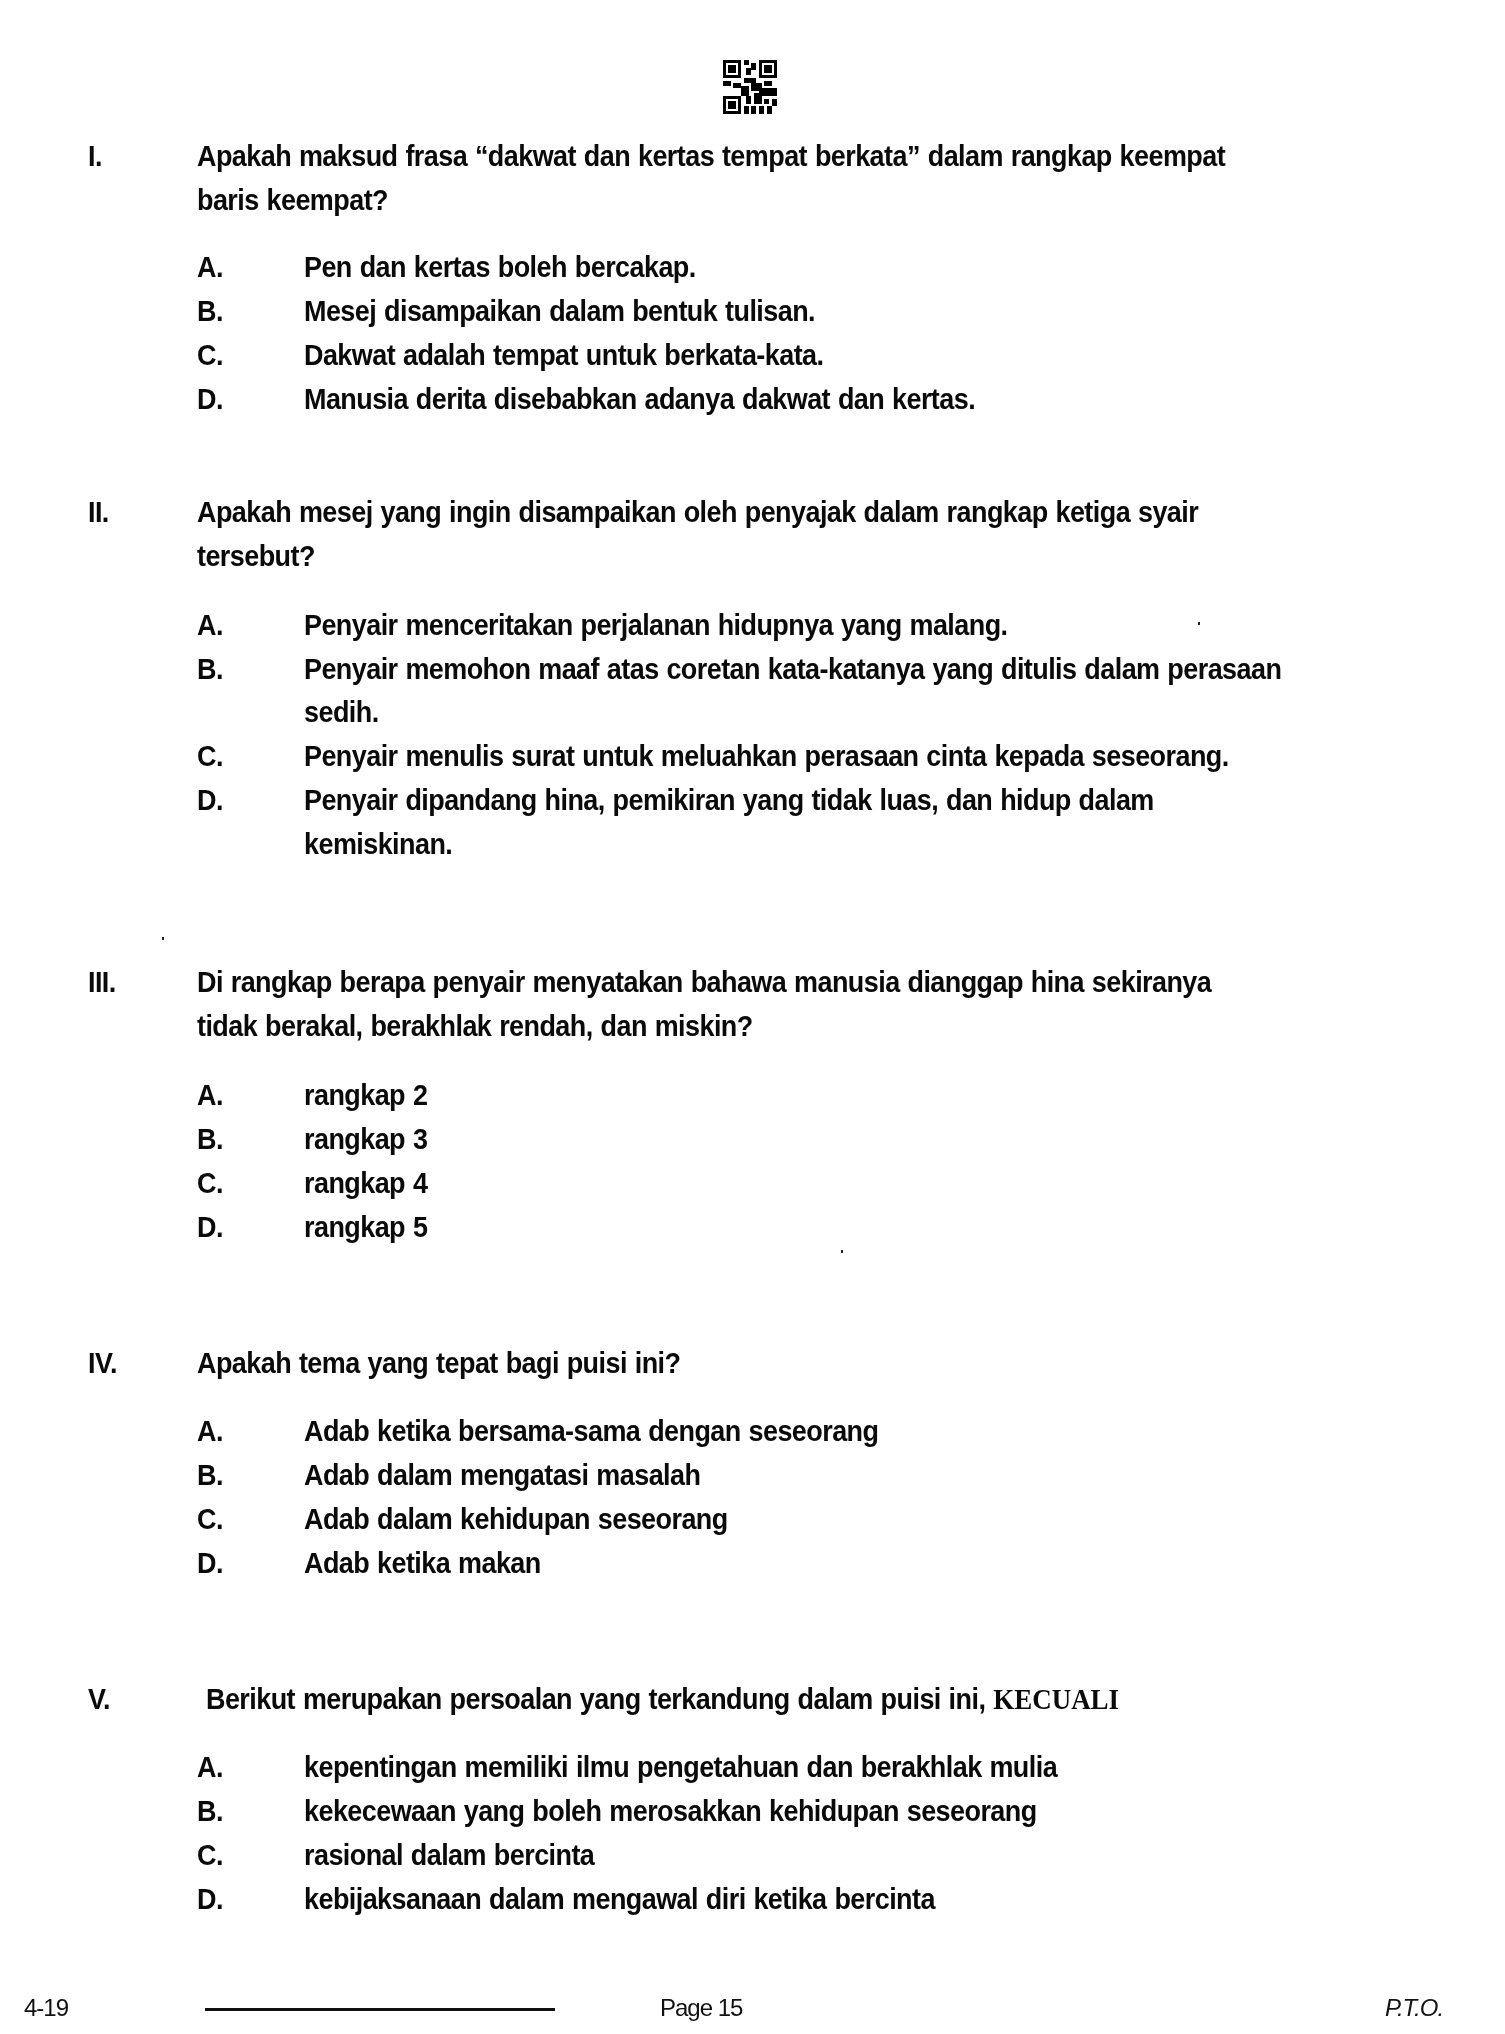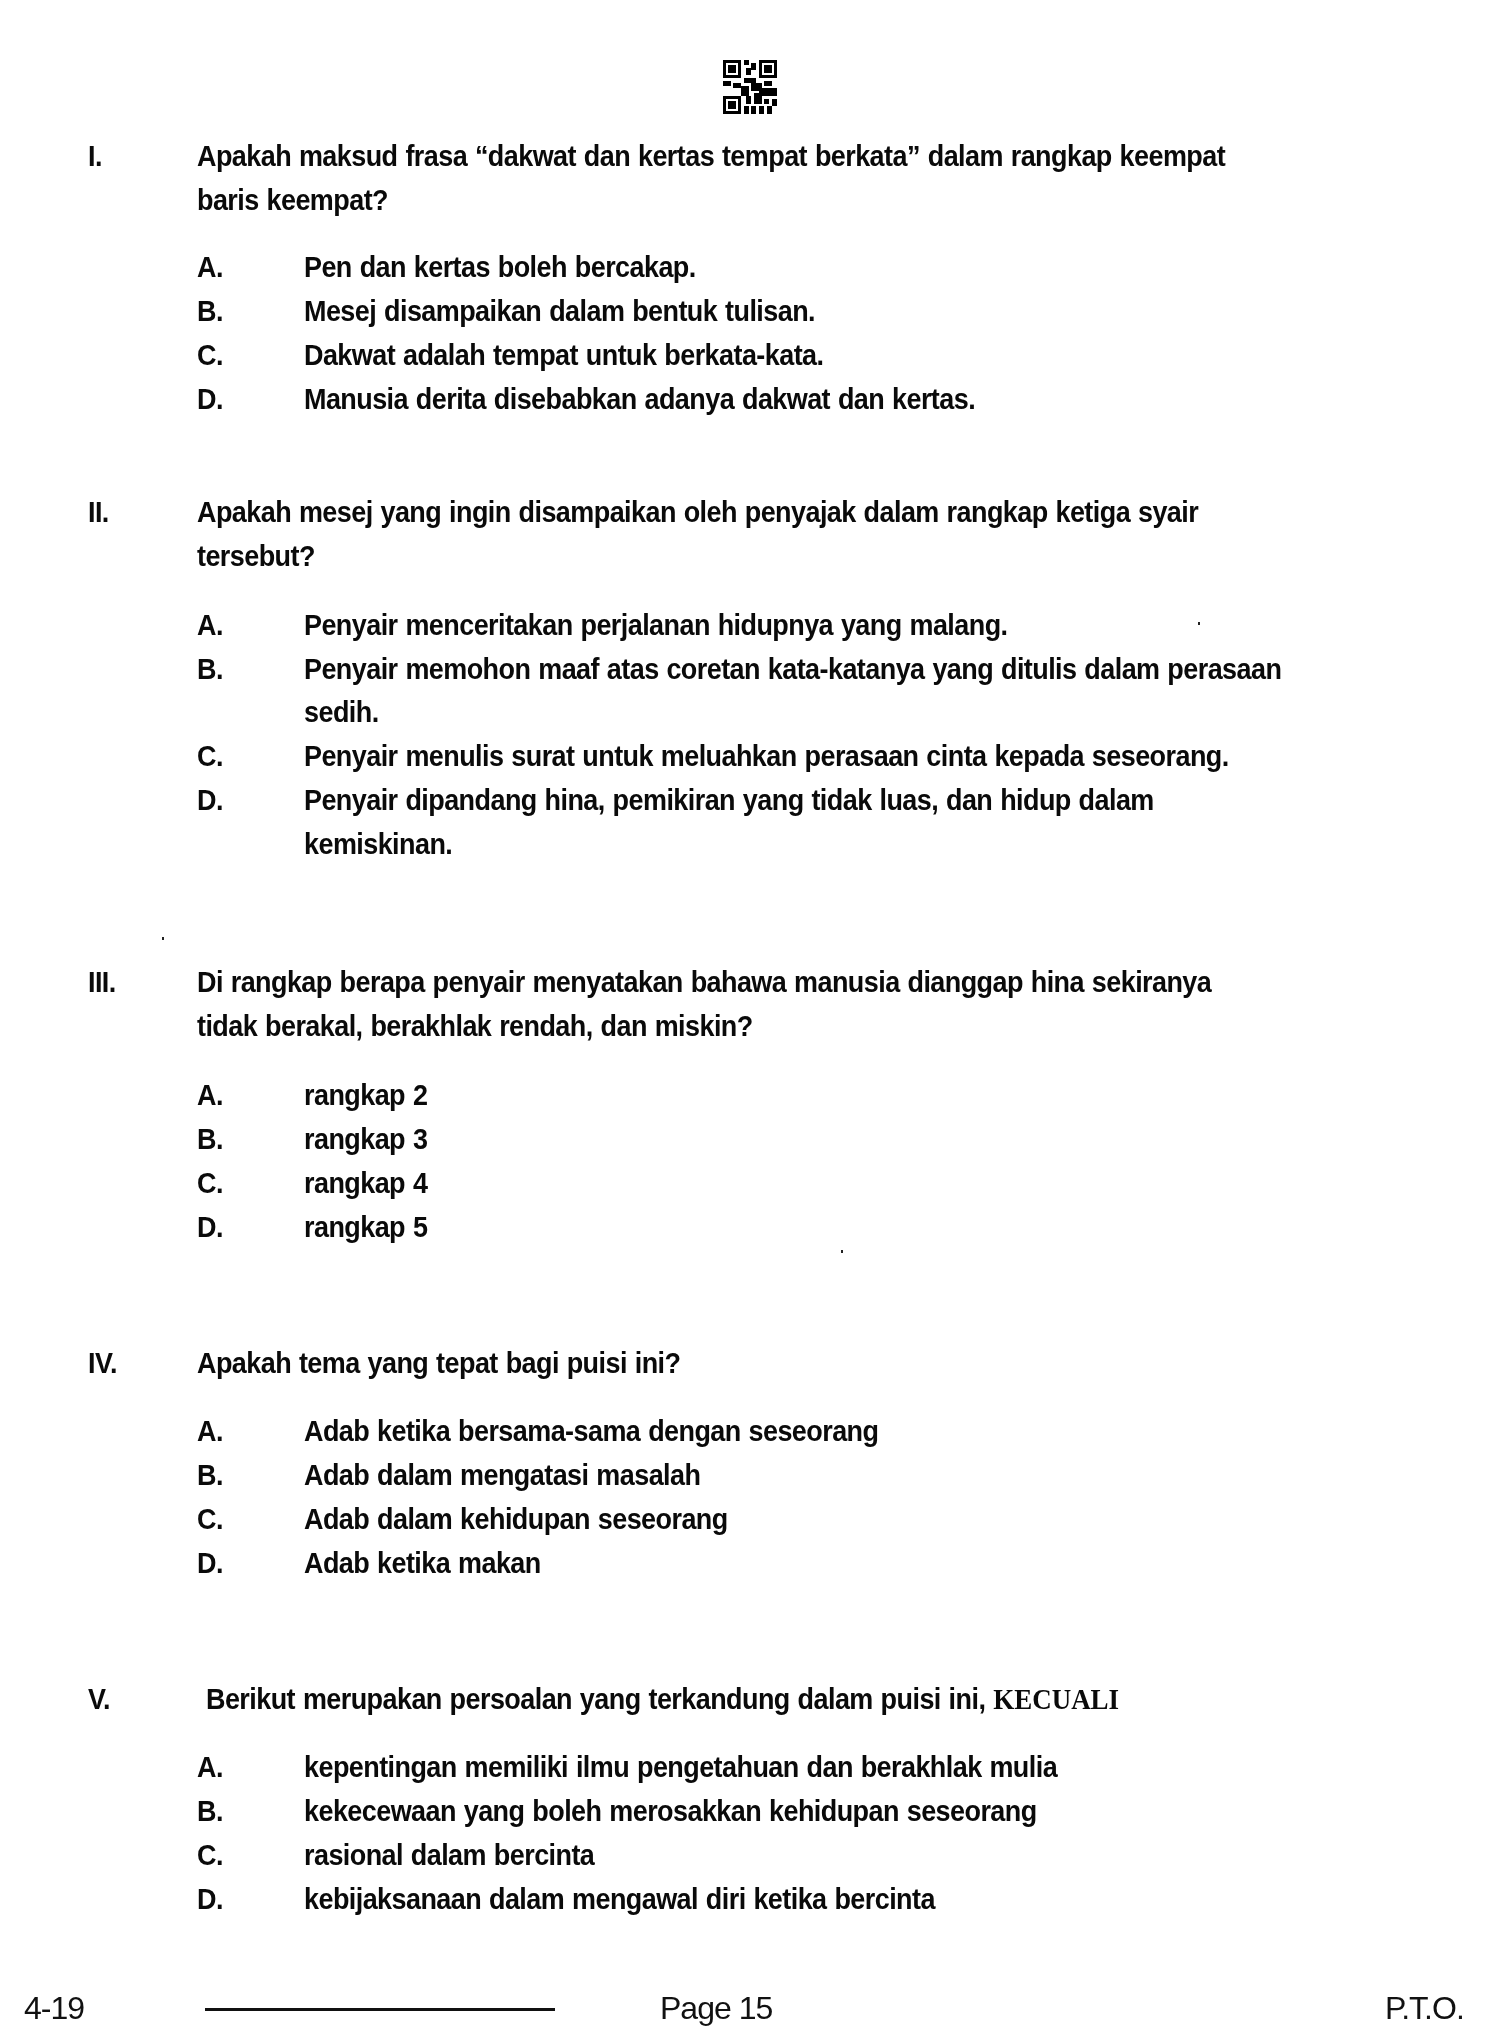--- a/index.html
+++ b/index.html
@@ -81,35 +81,35 @@
     font-weight: bold;
     letter-spacing: 0;
   }
   .footer {
     position: absolute;
     left: 0;
     top: 1988px;
     width: 1505px;
     height: 40px;
     font-family: "Liberation Sans", sans-serif;
-    font-size: 32px;
+    font-size: 24px;
     line-height: 40px;
     color: #111;
   }
   .footer .code { position: absolute; left: 24px; top: 0; letter-spacing: -1px; }
   .footer .rule {
     position: absolute;
     left: 205px;
     top: 20px;
     width: 350px;
     height: 3px;
     background: #111;
   }
   .footer .pageno { position: absolute; left: 660px; top: 0; letter-spacing: -1px; }
-  .footer .pto { position: absolute; left: 1385px; top: 0; letter-spacing: -1px; }
+  .footer .pto { position: absolute; left: 1385px; top: 0; font-style: italic; letter-spacing: -1px; }
   .speck {
     position: absolute;
     background: #222;
     width: 2px;
     height: 3px;
   }
 </style>
 </head>
 <body>
 

